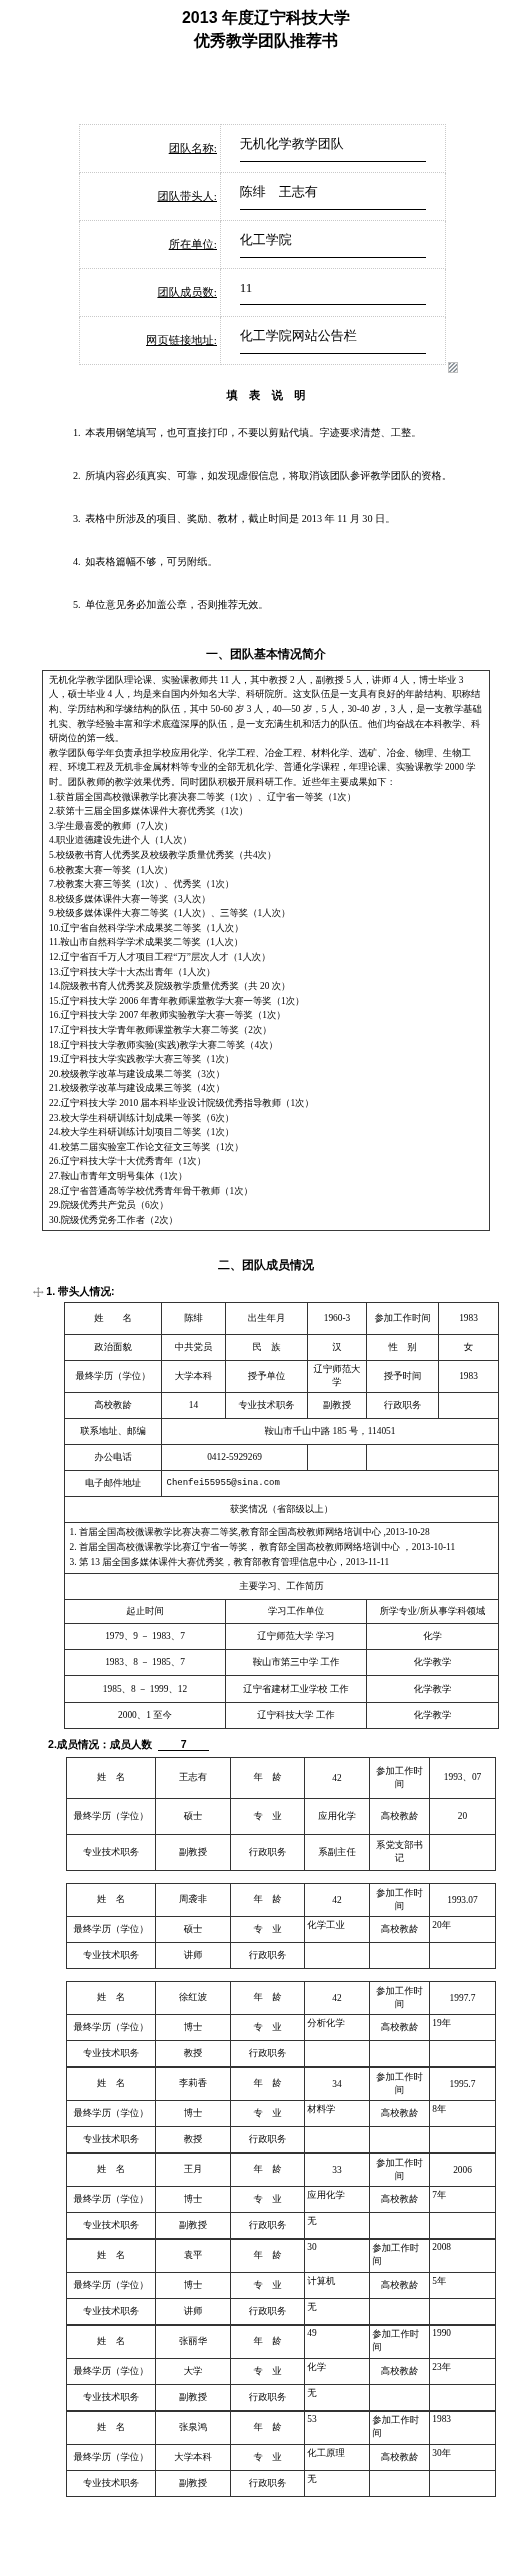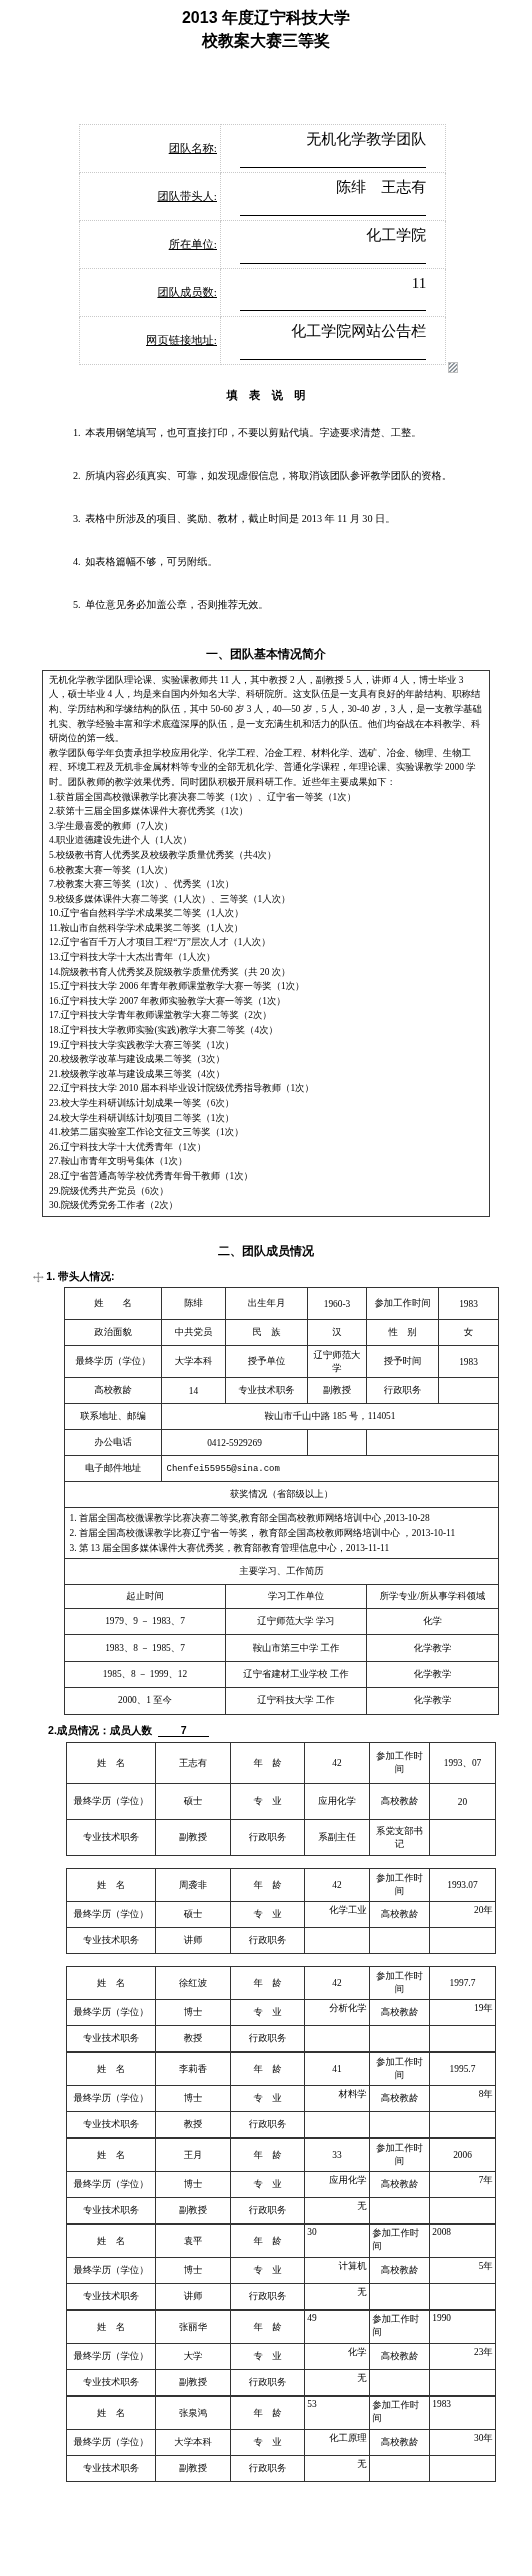--- a/index.html
+++ b/index.html
@@ -10,21 +10,21 @@
     font-weight:bold;font-size:16px;line-height:22.6px;margin:0;}
   .doc-title.first{padding-top:7px;}
 
   
   .cover-wrap{position:relative;margin:72px 0 0 79px;width:367px;}
   .cover{border-collapse:collapse;width:100%;table-layout:fixed;}
   .cover td{border:0.8px dotted #c9c9c9;height:45px;text-decoration:underline;}
   .c-lbl{width:136px;text-align:right;padding-right:3px;font-size:11.3px;}
   .c-val{text-align:center;}
   .uline{display:inline-block;min-width:84%;border-bottom:0.8px solid #000;
-    text-align:right;font-size:15px;padding-bottom:18px;}
+    text-align:left;font-size:13px;padding-bottom:8px;}
   .resize-handle{position:absolute;right:-12px;bottom:-7.5px;width:8.3px;height:8.3px;
     border:0.8px solid #c0c0c0;
     background:repeating-linear-gradient(135deg,#8d959c 0 1.5px,#f2f2f2 1.5px 3px);}
 
   
   .ins-head{text-align:center;font-family:"Liberation Sans","DejaVu Sans",sans-serif;
     font-weight:bold;font-size:11.3px;letter-spacing:11.3px;text-indent:11.3px;margin:22.6px 0 15px;}
   .ins-list{margin:0 42px 0 60px;font-size:10.2px;}
   .ins-item{margin:13px;line-height:30px;padding-left:19.6px;text-indent:-19.6px;}
   .ins-num{margin-right:4.5px;}
@@ -55,31 +55,31 @@
   .members-head{margin:9px 0 4.5px 48px;font-family:"Liberation Sans","DejaVu Sans",sans-serif;
     font-weight:bold;font-size:10.6px;}
   .count-line{display:inline-block;min-width:51px;border-bottom:0.8px solid #000;
     text-align:center;margin-left:6px;font-weight:bold;}
   table.mtable{border-collapse:collapse;margin-left:66px;width:429px;table-layout:fixed;font-size:9.4px;}
   .mtable td{border:0.8px solid #333;text-align:center;vertical-align:middle;padding:1.5px 2.3px;word-break:break-all;}
   .mtable tr{height:26px;}
   .mtable tr.r1{height:33px;}
   .m-tall tr{height:36px;} .m-tall tr.r1{height:41px;}
   .m-gap{margin-bottom:12px;}
-  .m-leftv tr.r2 td.v46,.m-leftv tr.r3 td.v46{text-align:right;vertical-align:top;padding-top:2.3px;}
+  .m-leftv tr.r2 td.v46,.m-leftv tr.r3 td.v46{text-align:left;vertical-align:top;padding-top:2.3px;}
   .m-left1 tr.r1 td.v46,.m-left1 tr.r1 td.l46{text-align:left;vertical-align:top;padding-top:2.3px;}
   .page-end{height:15px;}
 </style>
 </head>
 <body>
 
 <div>
 
   <h1 class="doc-title first">2013 年度辽宁科技大学</h1>
-  <h1 class="doc-title">校教案大赛三等奖</h1>
+  <h1 class="doc-title">优秀教学团队推荐书</h1>
 
   <div class="cover-wrap">
     <table class="cover">
       <tbody>
 
           <tr>
             <td class="c-lbl">团队名称:</td>
             <td class="c-val">
               <span class="uline">无机化学教学团队</span>
             </td>
@@ -144,20 +144,21 @@
         <p class="ach-line">3.学生最喜爱的教师（7人次）</p>
 
         <p class="ach-line">4.职业道德建设先进个人（1人次）</p>
 
         <p class="ach-line">5.校级教书育人优秀奖及校级教学质量优秀奖（共4次）</p>
 
         <p class="ach-line">6.校教案大赛一等奖（1人次）</p>
 
         <p class="ach-line">7.校教案大赛三等奖（1次）、优秀奖（1次）</p>
 
+        <p class="ach-line">8.校级多媒体课件大赛一等奖（3人次）</p>
 
         <p class="ach-line">9.校级多媒体课件大赛二等奖（1人次）、三等奖（1人次）</p>
 
         <p class="ach-line">10.辽宁省自然科学学术成果奖二等奖（1人次）</p>
 
         <p class="ach-line">11.鞍山市自然科学学术成果奖二等奖（1人次）</p>
 
         <p class="ach-line">12.辽宁省百千万人才项目工程“万”层次人才（1人次）</p>
 
         <p class="ach-line">13.辽宁科技大学十大杰出青年（1人次）</p>
@@ -439,21 +440,21 @@
           <col style="width:74px">
           <col style="width:65px">
           <col style="width:60px">
           <col style="width:66px">
         </colgroup>
         <tbody>
           <tr class="r1">
             <td class="lbl">姓　名</td>
             <td class="val">李莉香</td>
             <td class="lbl">年　龄</td>
-            <td class="val v46">41</td>
+            <td class="val v46">34</td>
             <td class="lbl l46">参加工作时间</td>
             <td class="val v46">1995.7</td>
           </tr>
           <tr class="r2">
             <td class="lbl">最终学历（学位）</td>
             <td class="val">博士</td>
             <td class="lbl">专　业</td>
             <td class="val v46">材料学</td>
             <td class="lbl">高校教龄</td>
             <td class="val v46">8年</td>

